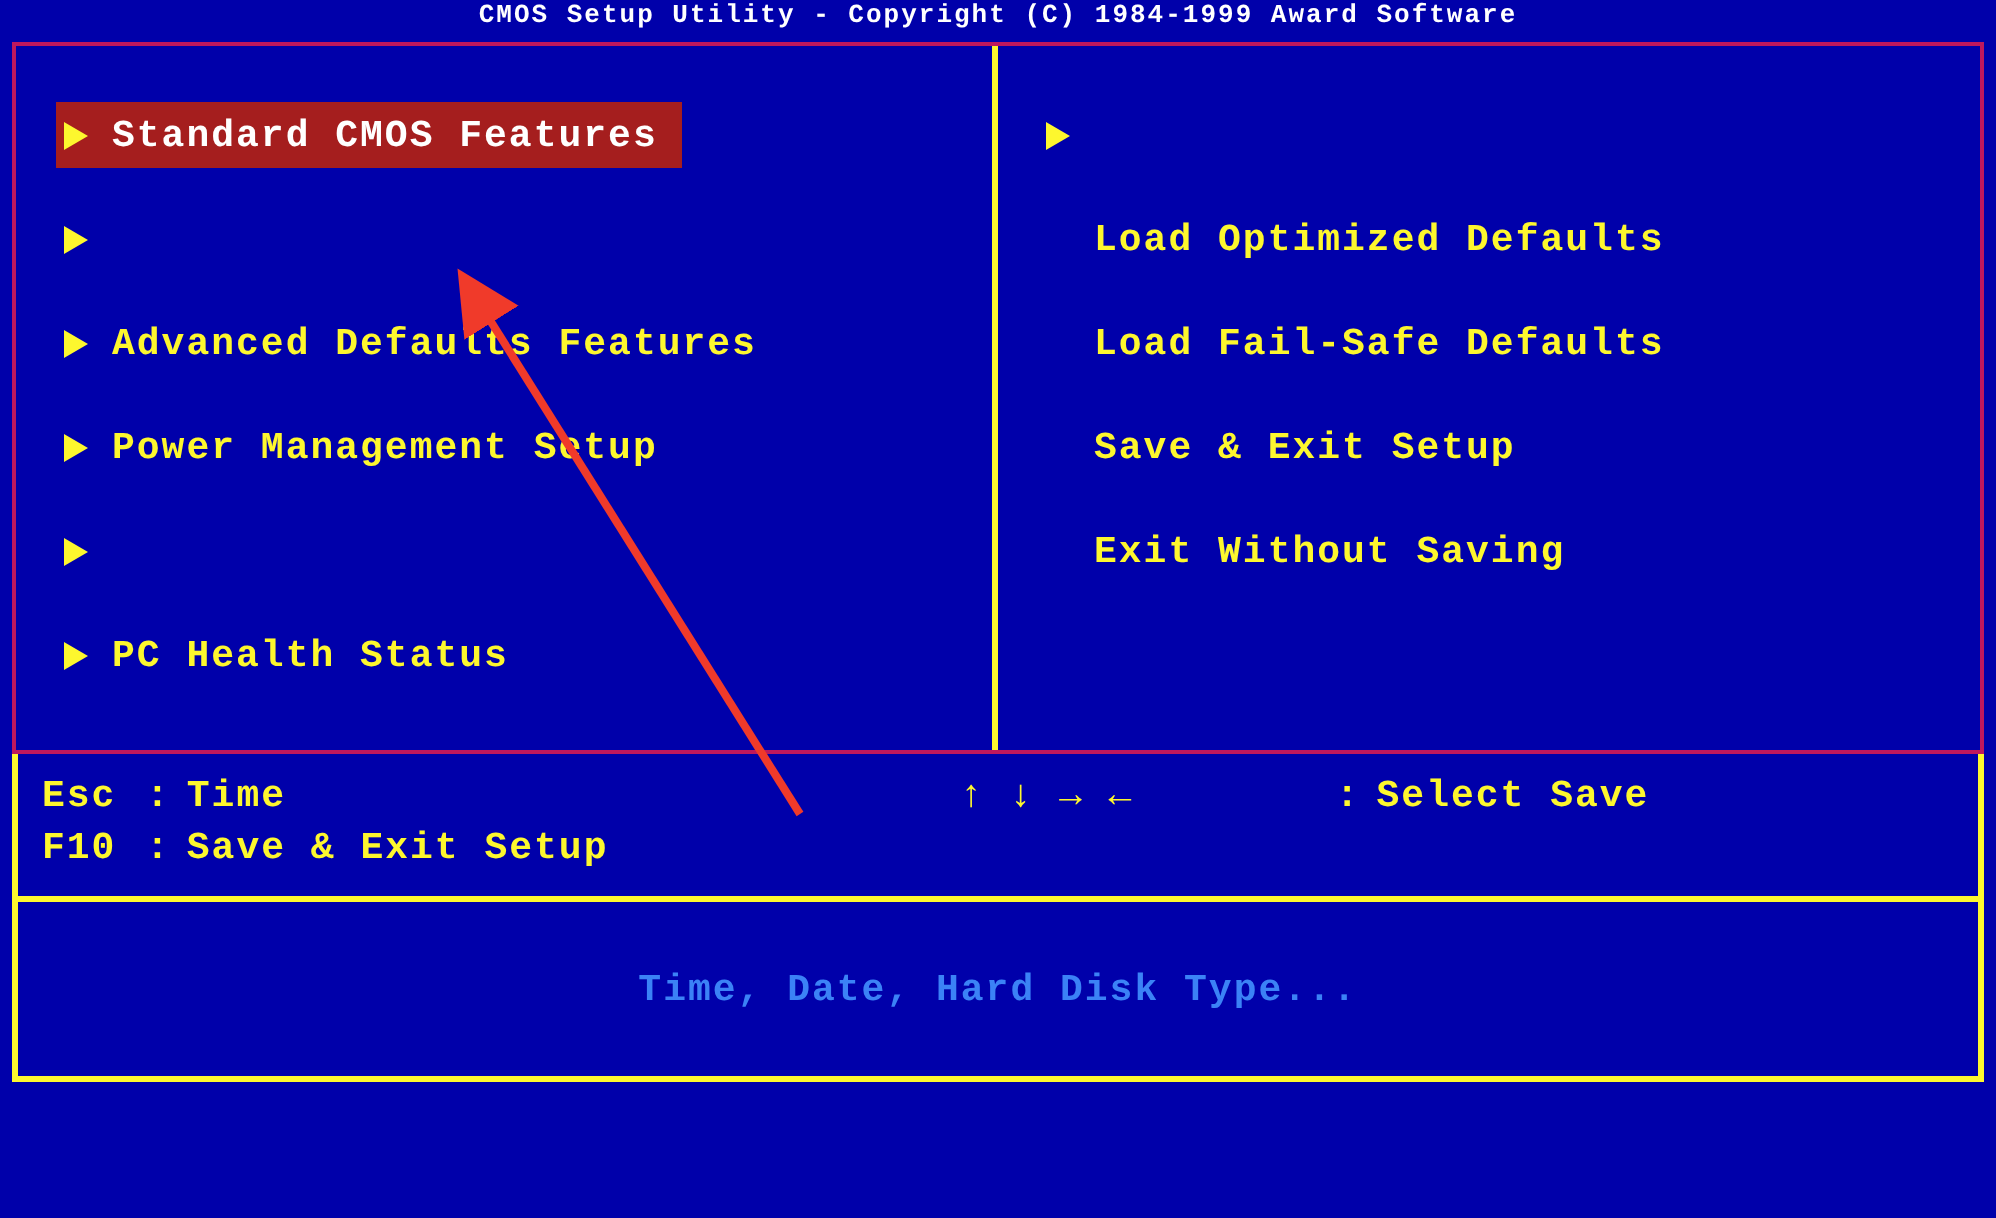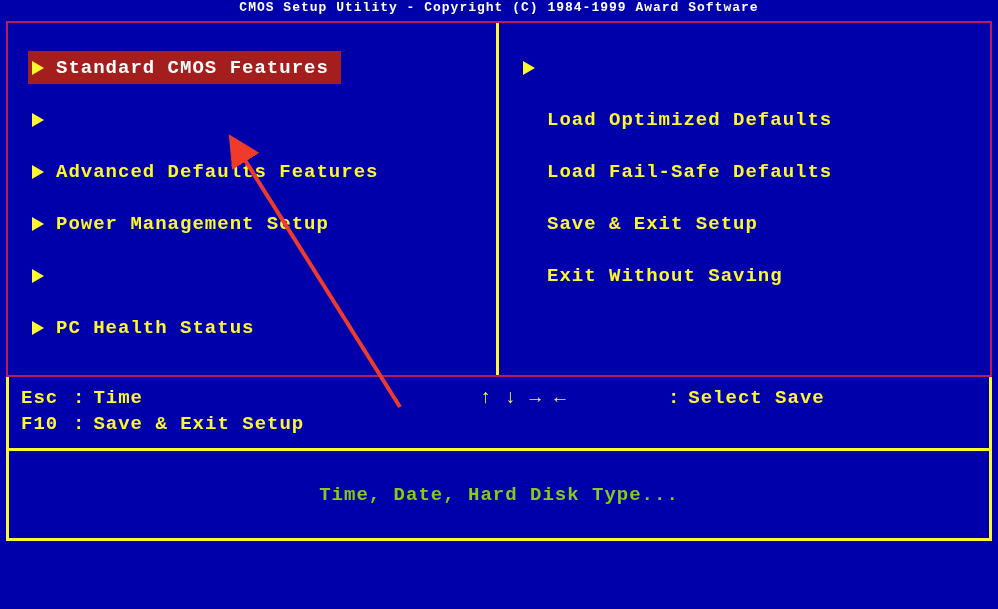--- a/index.html
+++ b/index.html
@@ -99,21 +99,21 @@
       width: 180px;
     }
     .hint-frame {
       border: 3px solid #FDF72E;
       border-top: none;
       margin: 0 6px;
       height: 90px;
       display: flex;
       align-items: center;
       justify-content: center;
-      color: #84cc16;
+      color: #3b82f6;
       letter-spacing: 1px;
     }
     .arrow-overlay {
       position: absolute;
       top: 0;
       left: 0;
       pointer-events: none;
     }
   </style>
 </head>

